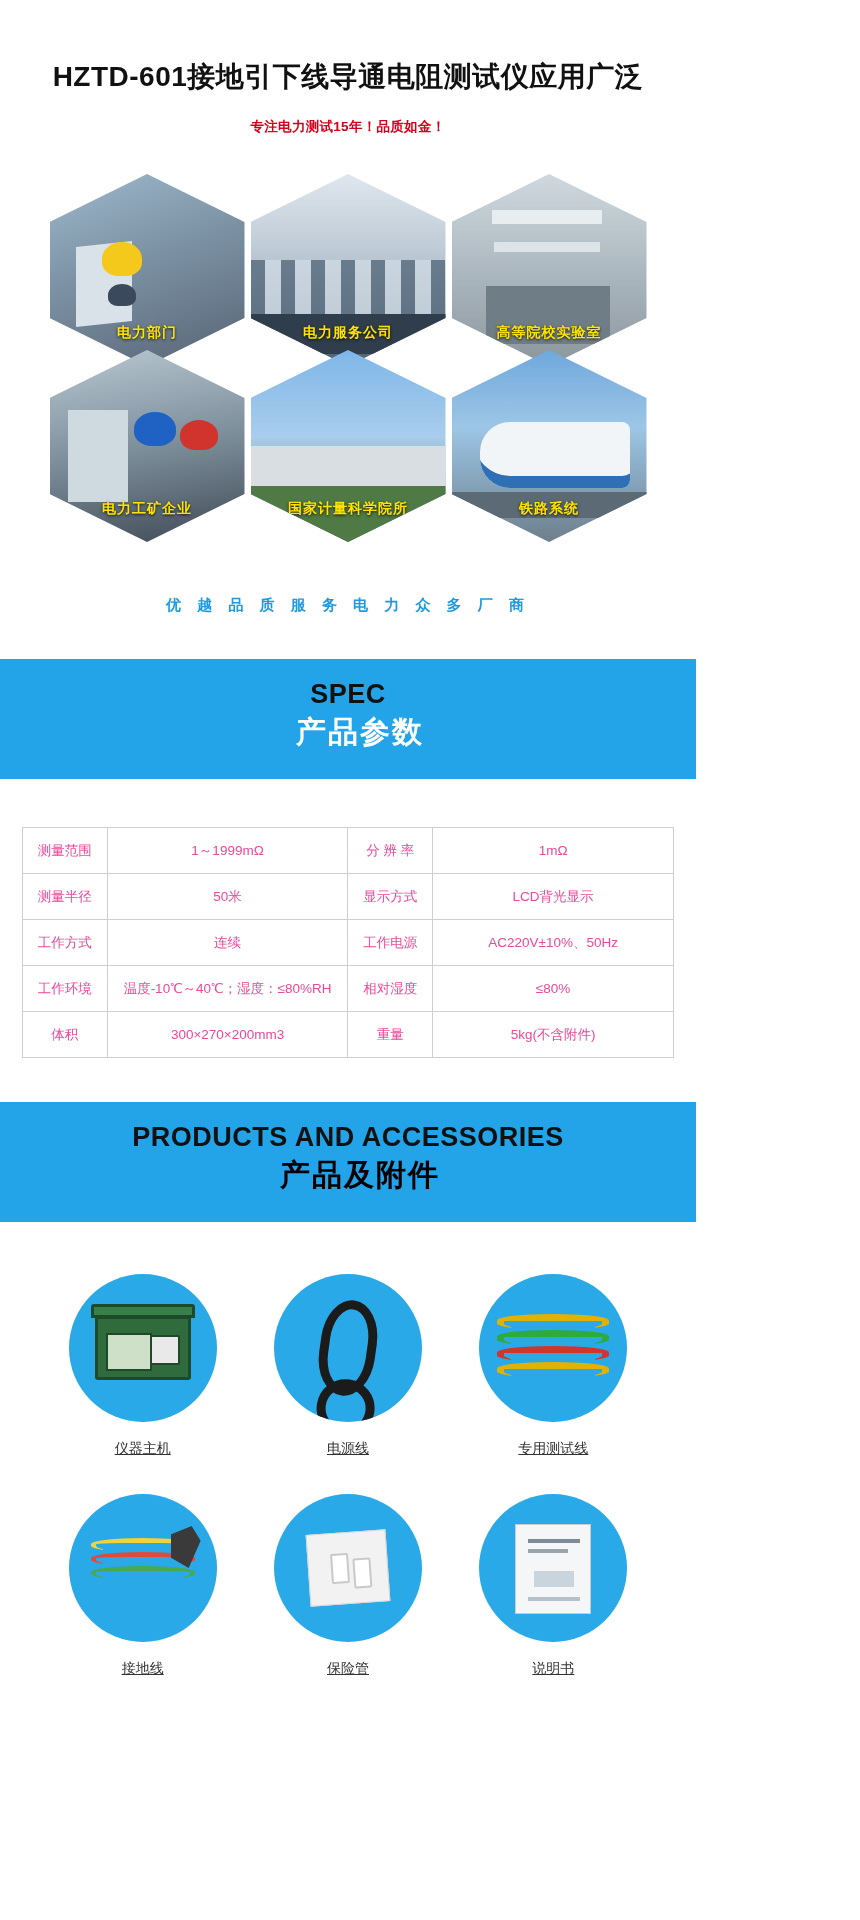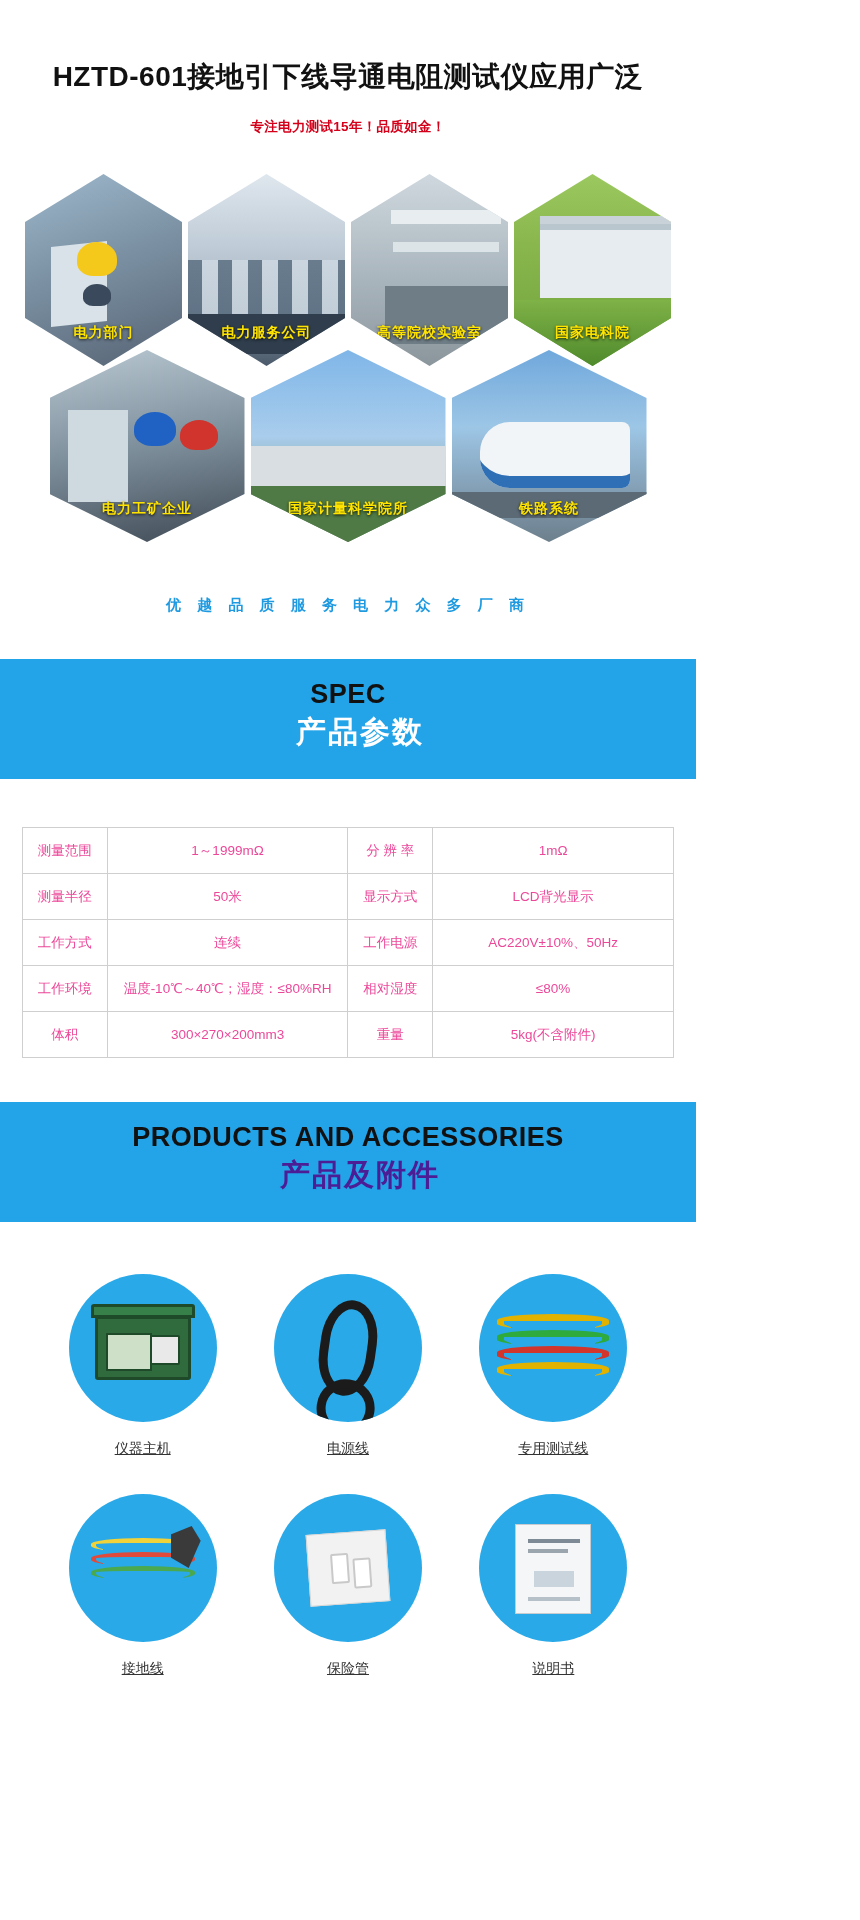--- a/index.html
+++ b/index.html
@@ -108,21 +108,21 @@
   }
   .band .cn {
     margin-top: 2px;
     font-size: 30px;
     font-weight: bold;
     color: #ffffff;
     letter-spacing: 2px;
     padding-left: 24px;
   }
   .band.alt .en { color: #111; }
-  .band.alt .cn { color: #4c1d95; }
+  .band.alt .cn { color: #000000; }
 
   
   .spec-wrap { padding: 48px 22px 0; }
   table.spec {
     width: 100%;
     border-collapse: collapse;
     font-size: 13.5px;
   }
   table.spec td {
     border: 1px solid #cfcfcf;
@@ -198,24 +198,20 @@
         <div class="cap">电力部门</div>
       </div>
       <div class="hex">
         <div class="photo ph2"></div>
         <div class="cap">电力服务公司</div>
       </div>
       <div class="hex">
         <div class="photo ph3"></div>
         <div class="cap">高等院校实验室</div>
       </div>
-      <div class="hex">
-        <div class="photo ph4"></div>
-        <div class="cap">国家电科院</div>
-      </div>
     </div>
     <div class="hex-row row2">
       <div class="hex">
         <div class="photo ph5"></div>
         <div class="cap">电力工矿企业</div>
       </div>
       <div class="hex">
         <div class="photo ph6"></div>
         <div class="cap">国家计量科学院所</div>
       </div>

